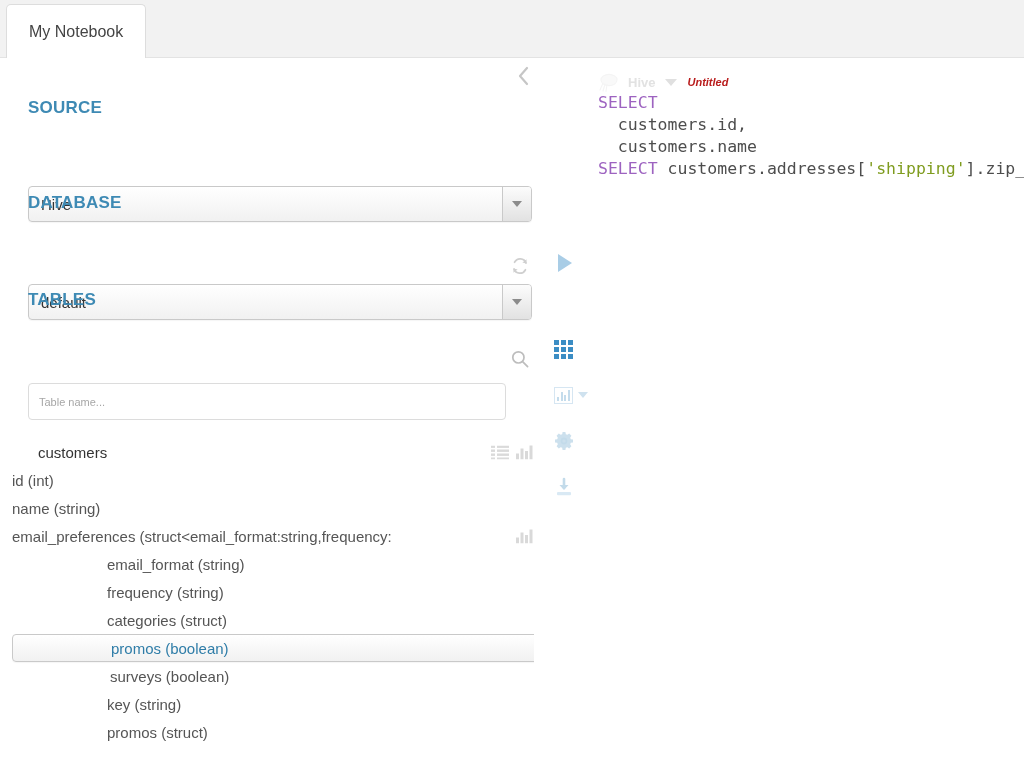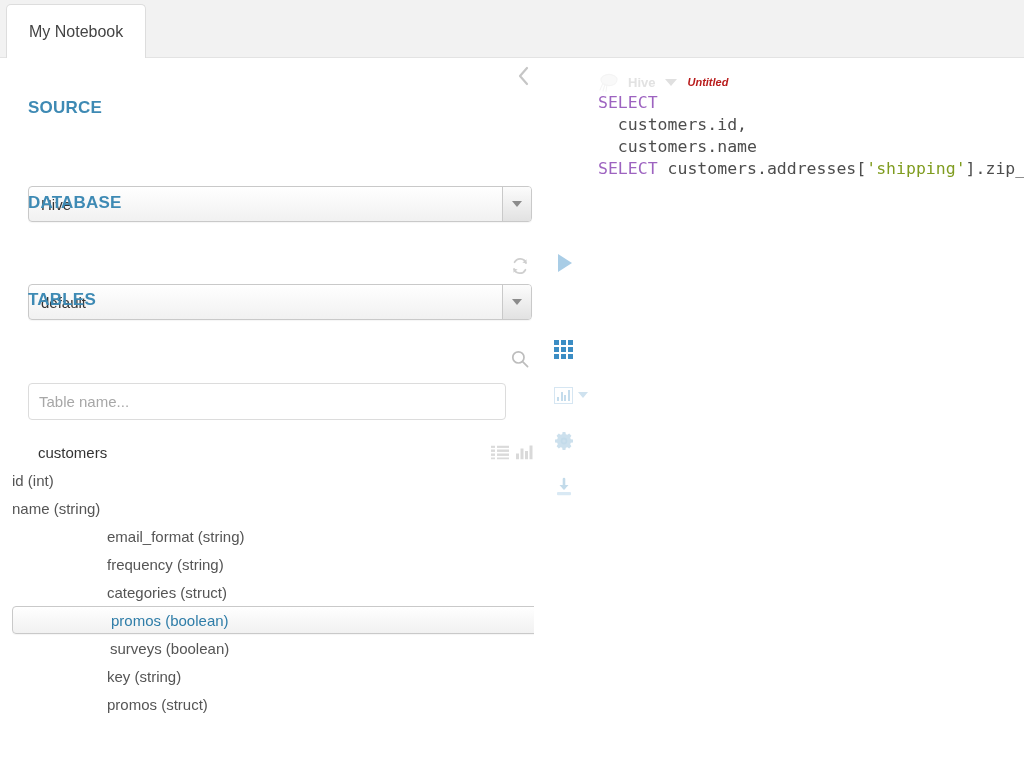--- a/index.html
+++ b/index.html
@@ -97,21 +97,21 @@
     position: absolute; top: 291px; right: 14px;
     width: 20px; height: 20px; color: #bdbdbd; cursor: pointer;
   }
 
   .tablefilter {
     position: absolute; top: 325px; left: 16px;
     width: 478px; height: 37px;
     border: 1px solid #dcdcdc;
     border-radius: 4px;
     background: #fff;
-    font-size: 15px; color: #333;
+    font-size: 11px; color: #333;
     padding: 0 10px;
     font-family: "Liberation Sans", sans-serif;
   }
   .tablefilter::placeholder { color: #a7a7a7; }
 
   
   .tree {
     position: absolute; top: 380px; left: 0; width: 533px; bottom: 0;
     overflow: hidden;
   }
@@ -284,20 +284,33 @@
               </svg>
             </span>
           </span>
         </div>
         <div class="tnode lvl1">
           <span>id (int)</span>
         </div>
         <div class="tnode lvl1">
           <span>name (string)</span>
         </div>
+        <div class="tnode lvl1">
+          <span>email_preferences (struct&lt;email_format:string,frequency:</span>
+          <span class="tnode-icons">
+            <span>
+              <svg width="17" height="15" viewBox="0 0 17 15" aria-hidden="true">
+                <rect x="0" y="9" width="3" height="6" fill="#d9d9d9"></rect>
+                <rect x="4.5" y="4" width="3" height="11" fill="#d9d9d9"></rect>
+                <rect x="9" y="6.5" width="3" height="8.5" fill="#d9d9d9"></rect>
+                <rect x="13.5" y="1" width="3" height="14" fill="#d9d9d9"></rect>
+              </svg>
+            </span>
+          </span>
+        </div>
         <div class="tnode lvl2">
           <span>email_format (string)</span>
         </div>
         <div class="tnode lvl2">
           <span>frequency (string)</span>
         </div>
         <div class="tnode lvl2">
           <span>categories (struct)</span>
         </div>
         <div class="tnode lvl3 sel">

